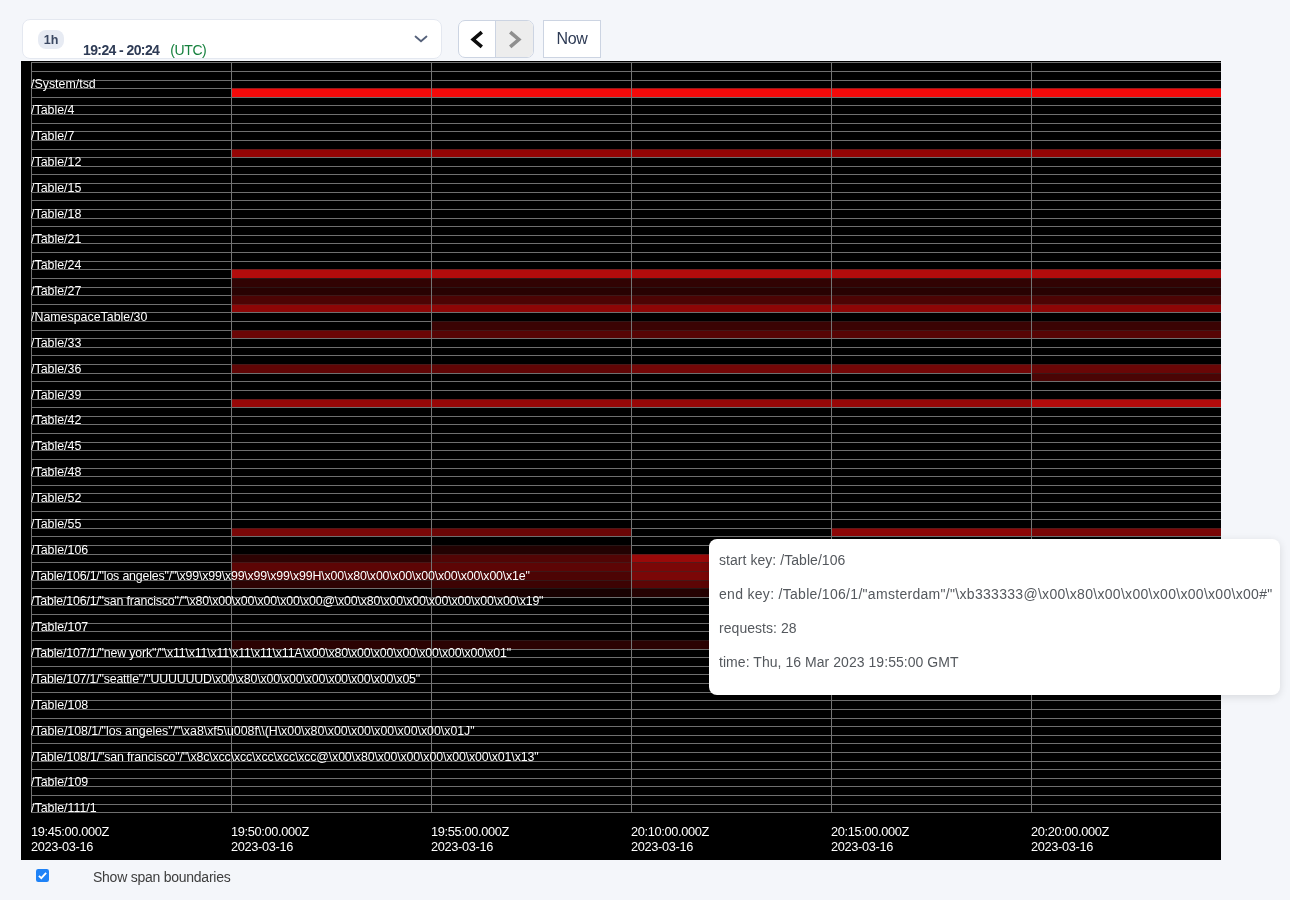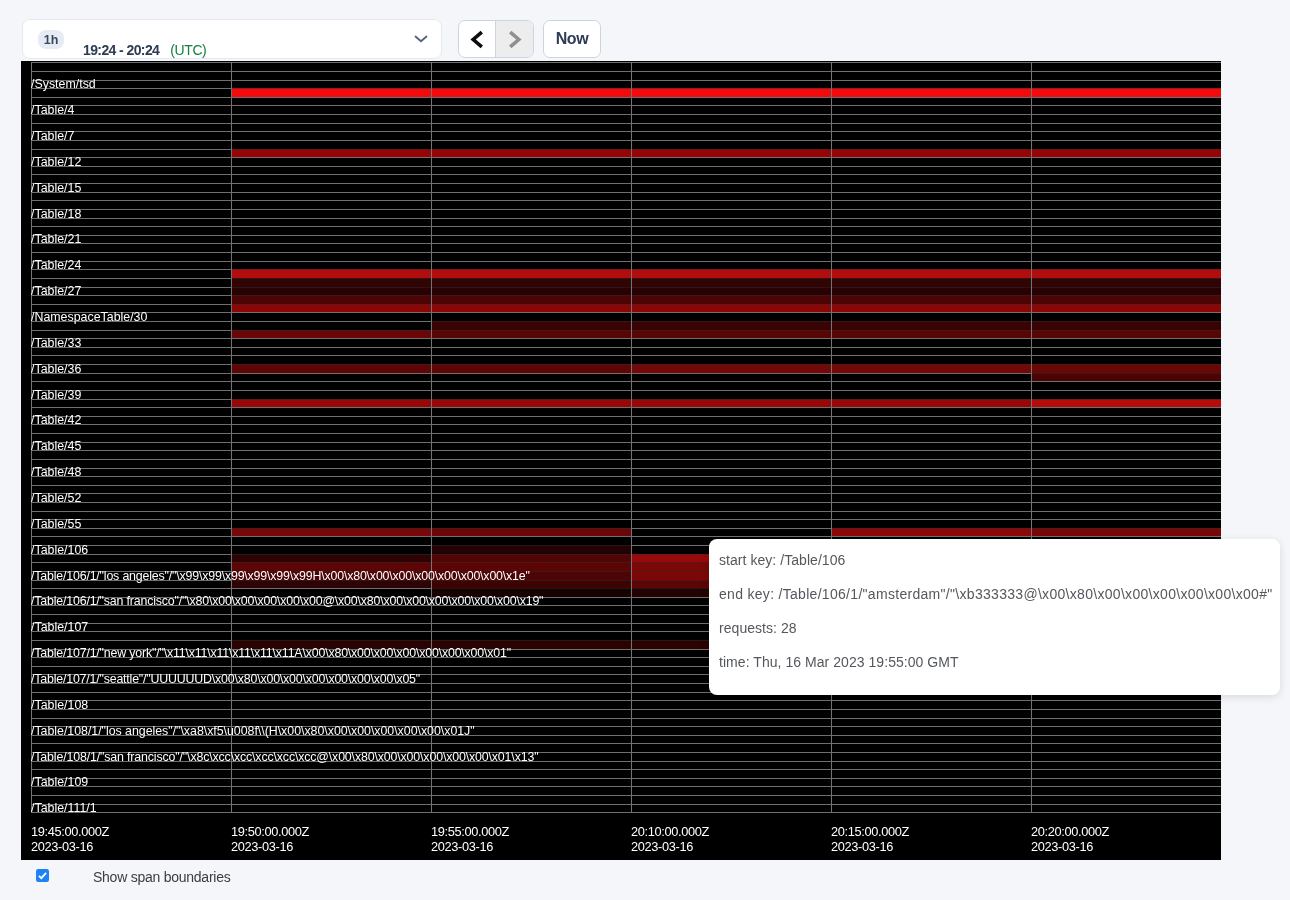--- a/index.html
+++ b/index.html
@@ -4,21 +4,21 @@
 html,body { width:1290px; height:900px; background:#f4f6fa; font-family:"Liberation Sans", sans-serif; -webkit-font-smoothing:antialiased; }
 
 .abs { position:absolute; filter:blur(0px); }
 .selbox { left:22px; top:18.5px; width:420px; height:40px; background:#fff; border:1px solid #e4e8f0; border-radius:8px; display:flex; align-items:center; }
 .chip { position:absolute; left:15px; top:10.5px; width:26px; height:19px; background:#e7ebf3; border-radius:8px; color:#3a4761; font-weight:bold; font-size:12.5px; display:flex; align-items:center; justify-content:center; }
 .timetxt { position:absolute; left:60px; top:0; height:38px; display:flex; align-items:flex-end; font-size:14px; letter-spacing:-0.6px; color:#2e3b55; font-weight:bold; }
 .utc { font-weight:normal; color:#15803d; margin-left:11px; letter-spacing:-0.4px; }
 .navgrp { left:458px; top:20px; width:76px; height:38px; border:1px solid #ccd4e2; border-radius:7px; background:#fff; overflow:hidden; display:flex; }
 .navL { width:37.5px; height:100%; display:flex; align-items:center; justify-content:center; border-right:1px solid #ccd4e2; }
 .navR { width:37.5px; height:100%; background:#ededed; display:flex; align-items:center; justify-content:center; }
-.nowbtn { left:543px; top:20px; width:58px; height:38px; background:#fff; border:1px solid #ccd4e2; border-radius:7px; color:#2e3b55; font-weight:bold; font-size:16px; display:flex; align-items:center; justify-content:center; letter-spacing:-0.4px; }
+.nowbtn { left:543px; top:20px; width:58px; height:38px; background:#fff; border:1px solid #ccd4e2; border-radius:0; color:#2e3b55; font-weight:normal; font-size:16px; display:flex; align-items:center; justify-content:center; letter-spacing:-0.4px; }
 .hm { left:21px; top:61px; width:1200px; height:799px; background:#22c55e; }
 .tip { left:709px; top:538.5px; width:571px; height:156px; background:#fff; border-radius:8px; box-shadow:0 2px 8px rgba(0,0,0,0.12); padding:13.5px 10px 0 10px; color:#54585d; font-size:14px; letter-spacing:0.05px; }
 .tip p { margin:0 8px 17px 0; line-height:17px; white-space:nowrap; }
 .cbrow { left:36px; top:868.5px; display:flex; align-items:flex-start;gap:41px; }
 .cbl { margin-left:3px; font-size:14px; letter-spacing:-0.25px; color:#3d3d3d; }
 </style></head>
 <body>
 <div class="abs selbox">
   <div class="chip">1h</div>
   <div class="timetxt">19:24&nbsp;-&nbsp;20:24<span class="utc">(UTC)</span></div>

